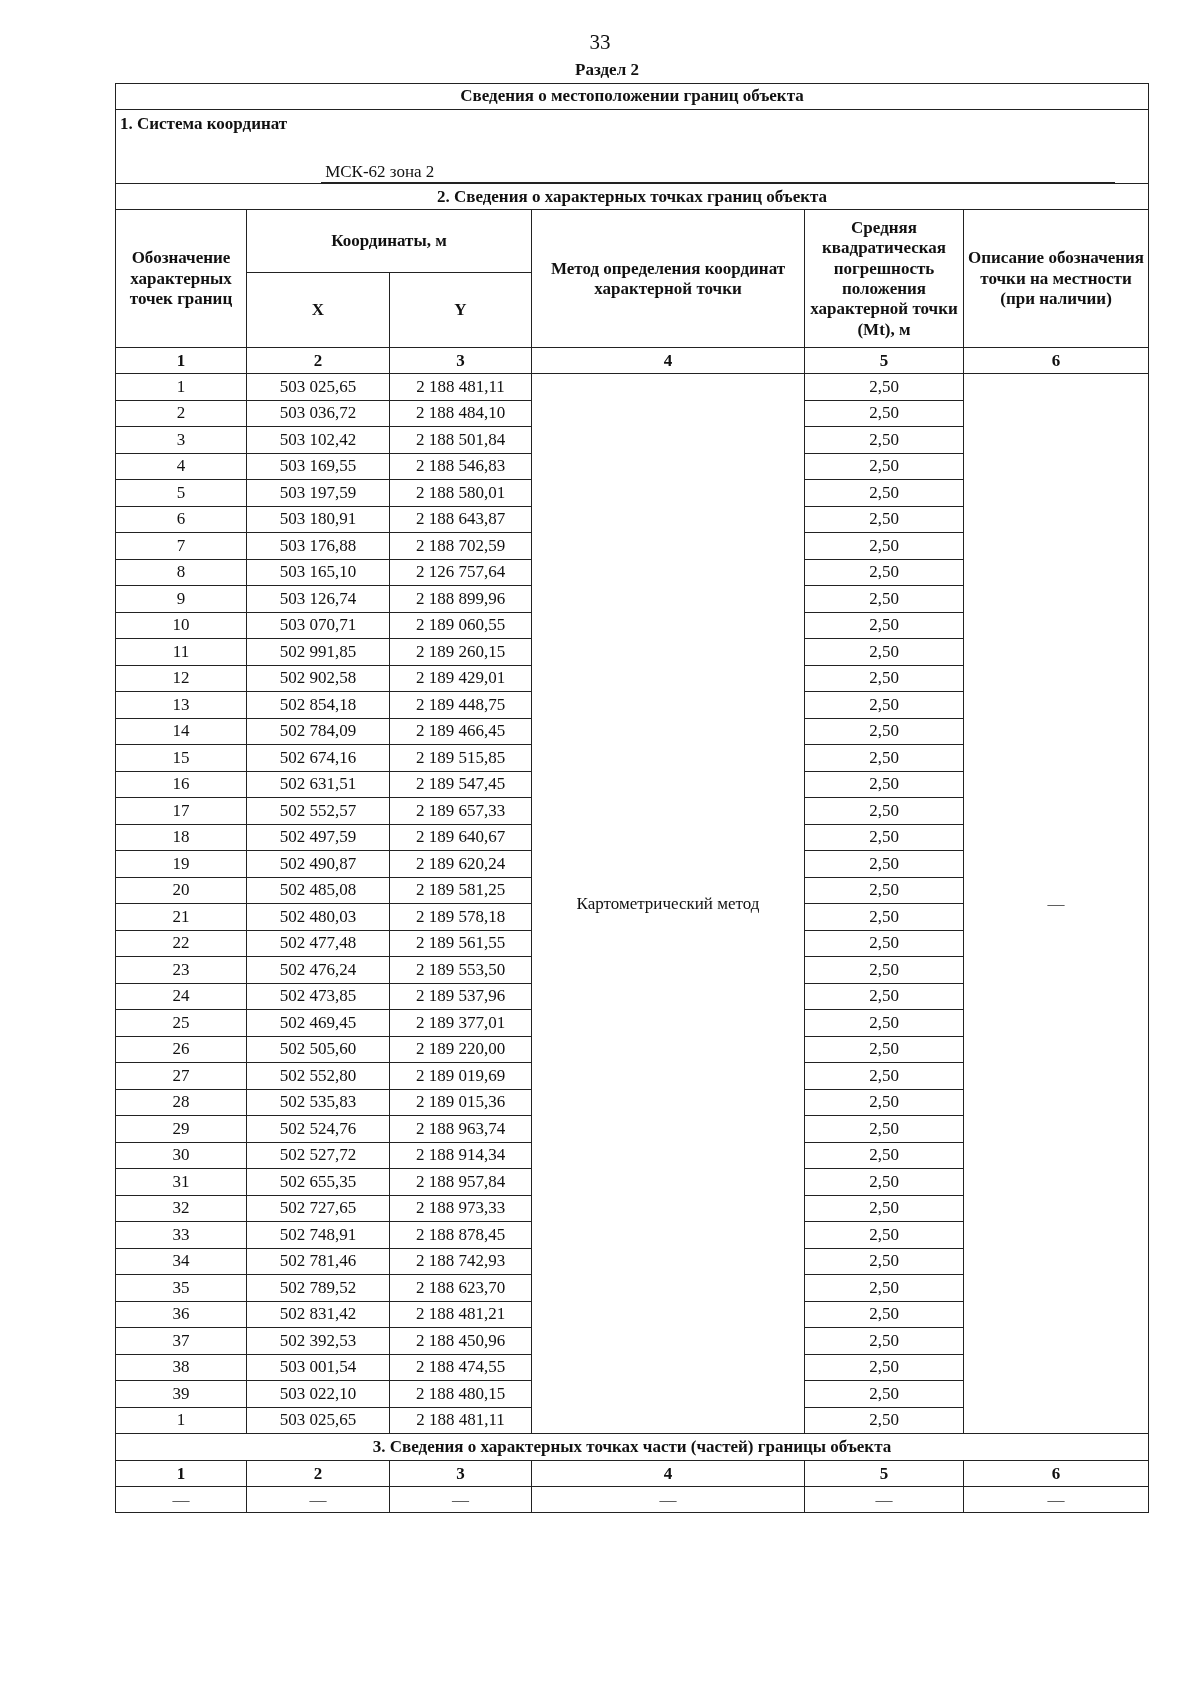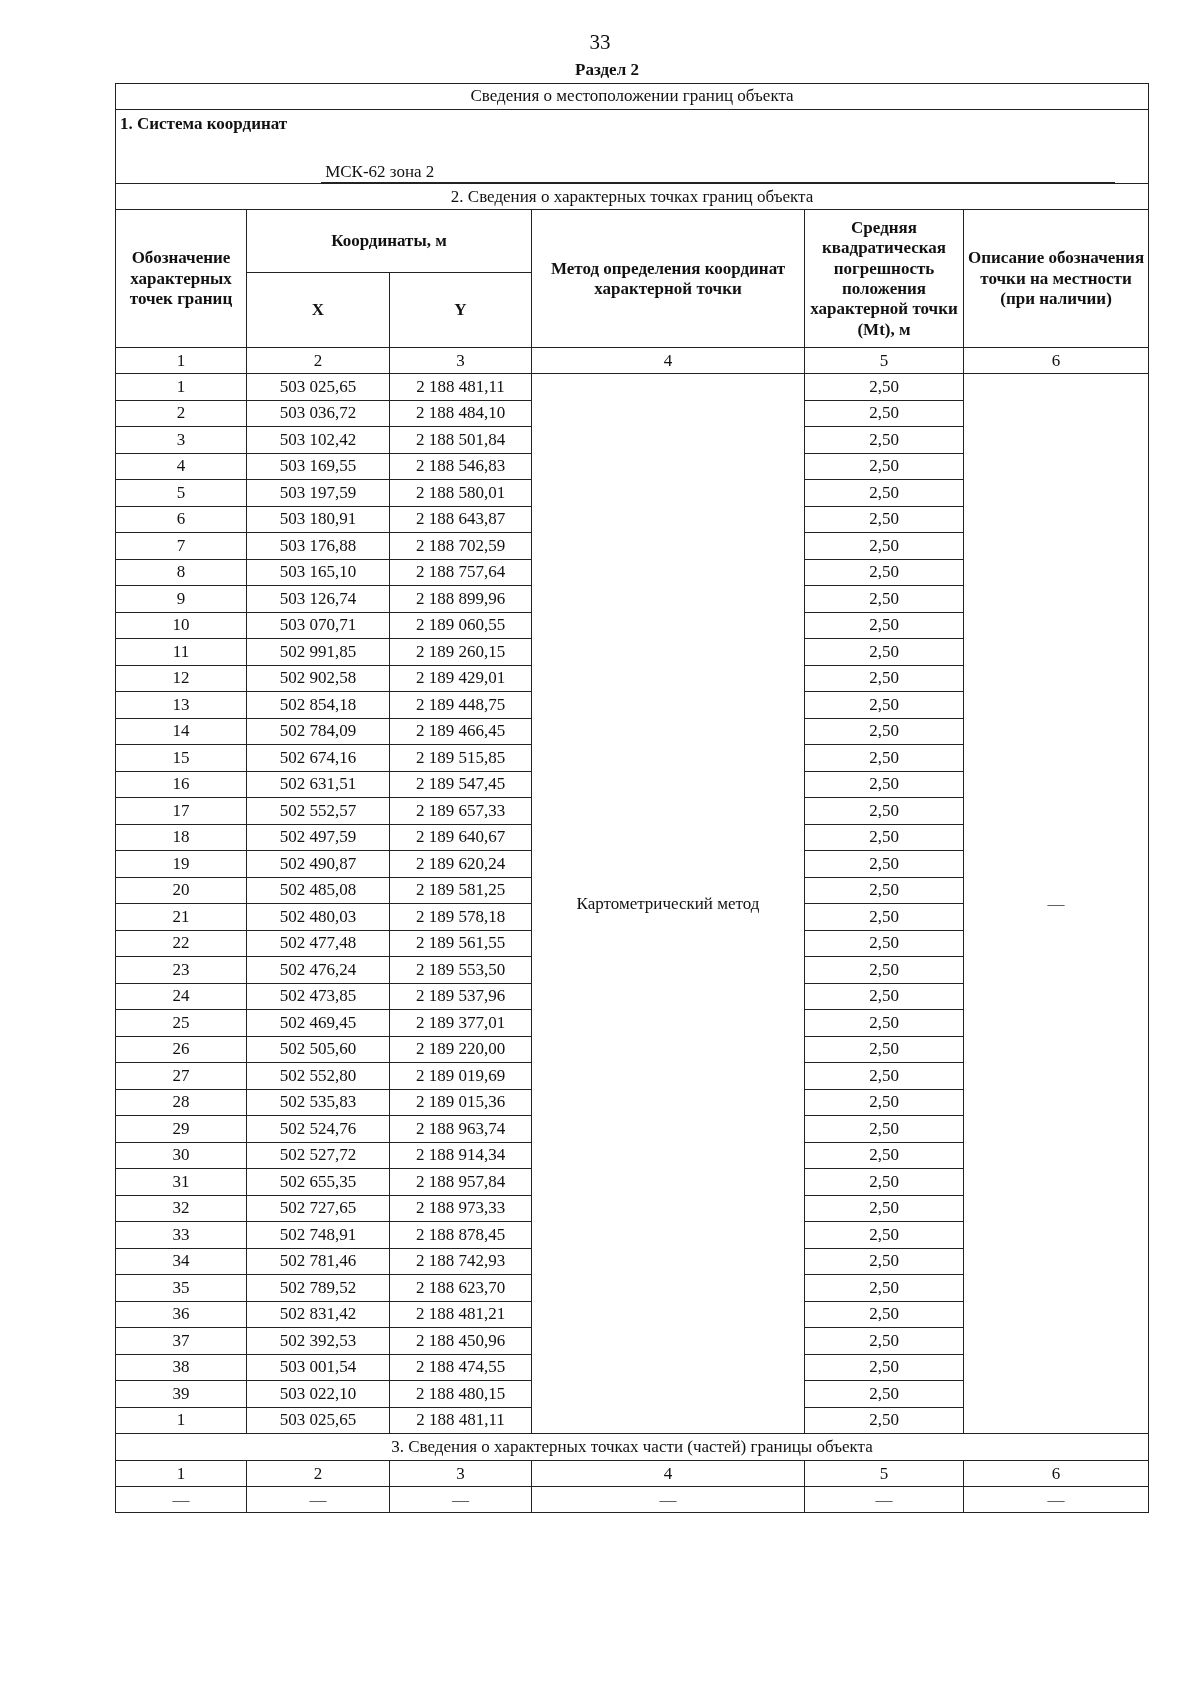--- a/index.html
+++ b/index.html
@@ -1,21 +1,21 @@
 <!DOCTYPE html>
 <html><head>
 <meta charset="utf-8">
 <style>
   html, body { margin: 0; padding: 0; background: #ffffff; }
   body { width: 1200px; height: 1698px; position: relative; font-family: "Liberation Serif", serif; color: #111; }
   .page-num { position: absolute; top: 30px; left: 0; width: 1200px; text-align: center; font-size: 21px; }
   .section-title { position: absolute; top: 60px; left: 7px; width: 1200px; text-align: center; font-size: 17px; font-weight: bold; }
   table.main { position: absolute; top: 83px; left: 115px; width: 1033px; border-collapse: collapse; table-layout: fixed; font-size: 17px; }
   table.main td { border: 1.5px solid #222; padding: 0; text-align: center; vertical-align: middle; line-height: 1.2; }
-  .b { font-weight: normal; }
+  .b { font-weight: bold; }
   .row-h27 td { height: 25px; }
   .hdr-title td { height: 25px; }
   .coord-sys { text-align: left !important; padding-left: 4px !important; height: 35px; }
   .coord-sys .lbl { font-weight: bold; display: inline-block; margin-right: 34px; vertical-align: top; padding-top: 4px; }
   .coord-sys .val { display: inline-block; width: 790px; border-bottom: 1.5px solid #222; padding-top: 4px; padding-left: 4px; vertical-align: top; margin-top: 48px; }
   .thick-top td { border-top: 3px solid #111; }
   .col-head { font-weight: bold; font-size: 17px; }
   .data-row td { height: 25.5px; font-size: 17px; }
   .dash { color: #444; }
 </style>
@@ -106,21 +106,21 @@
       </tr>
       <tr class="data-row">
         <td>7</td>
         <td>503 176,88</td>
         <td>2 188 702,59</td>
         <td>2,50</td>
       </tr>
       <tr class="data-row">
         <td>8</td>
         <td>503 165,10</td>
-        <td>2 188 757,64</td>
+        <td>2 126 757,64</td>
         <td>2,50</td>
       </tr>
       <tr class="data-row">
         <td>9</td>
         <td>503 126,74</td>
         <td>2 188 899,96</td>
         <td>2,50</td>
       </tr>
       <tr class="data-row">
         <td>10</td>

